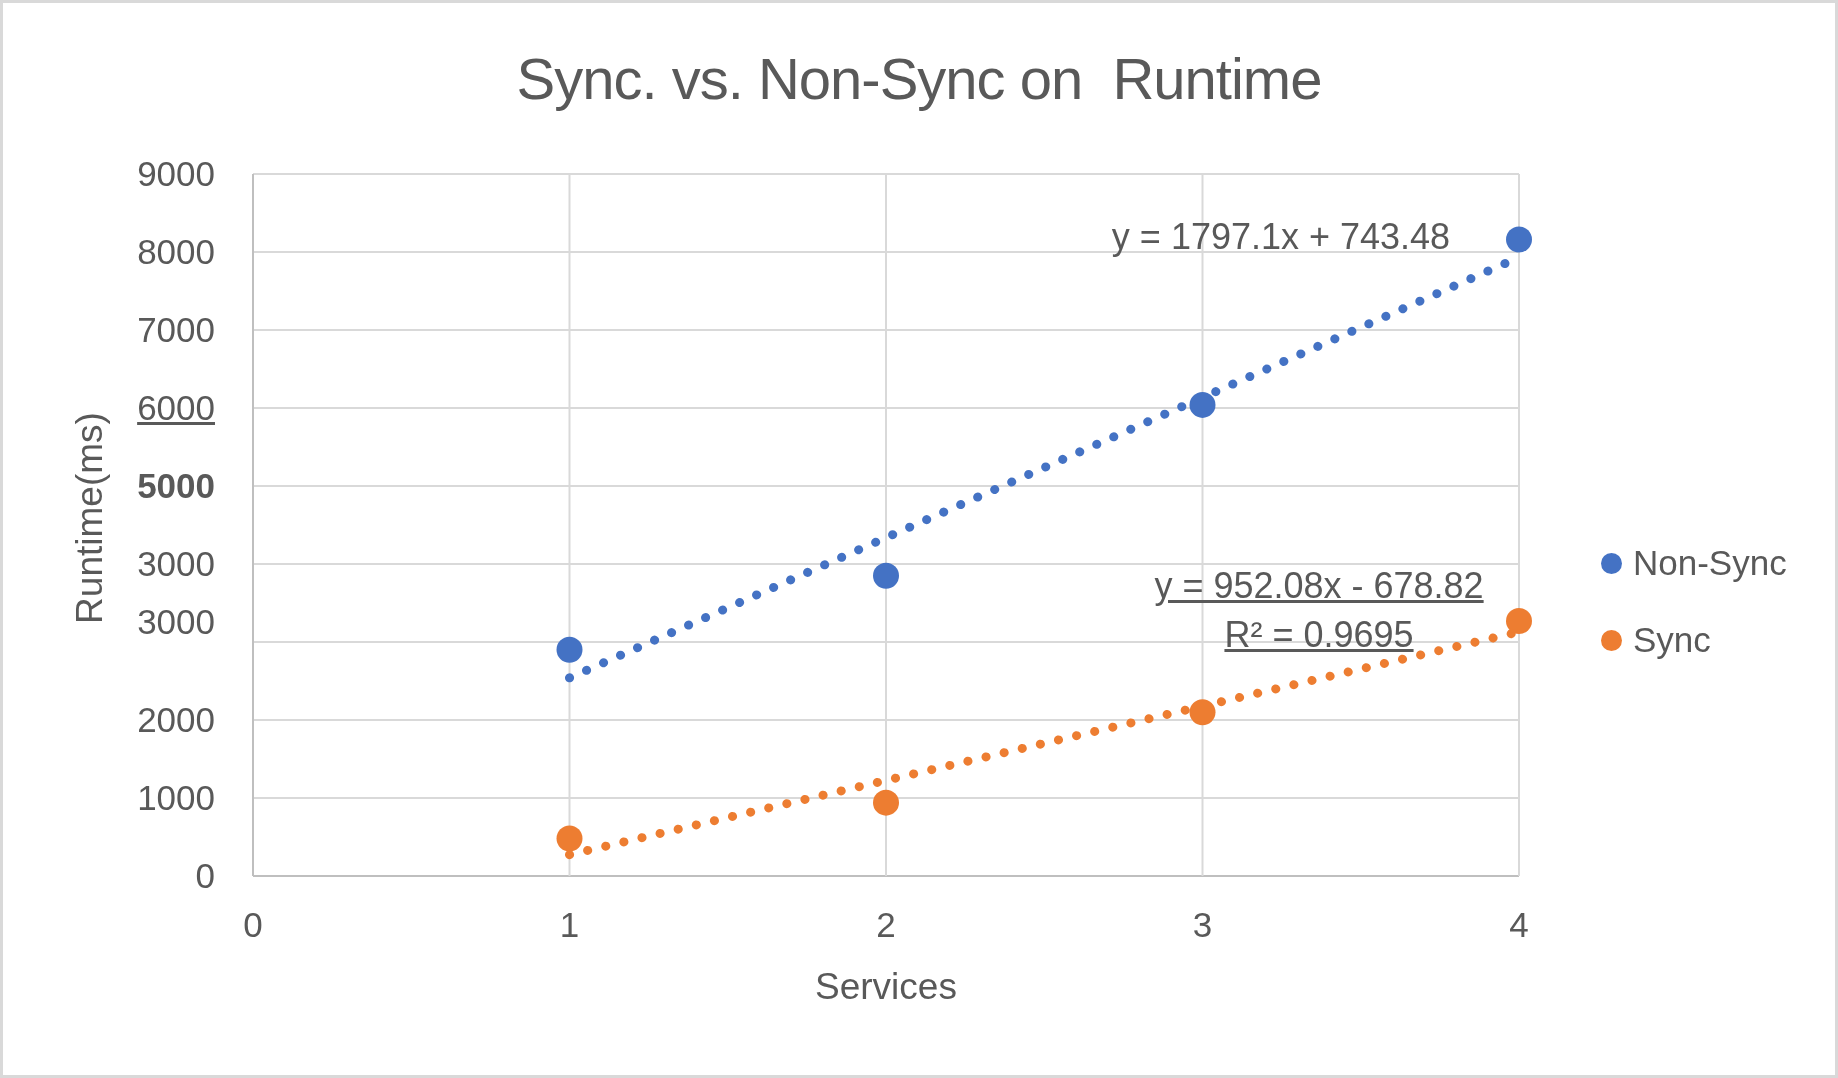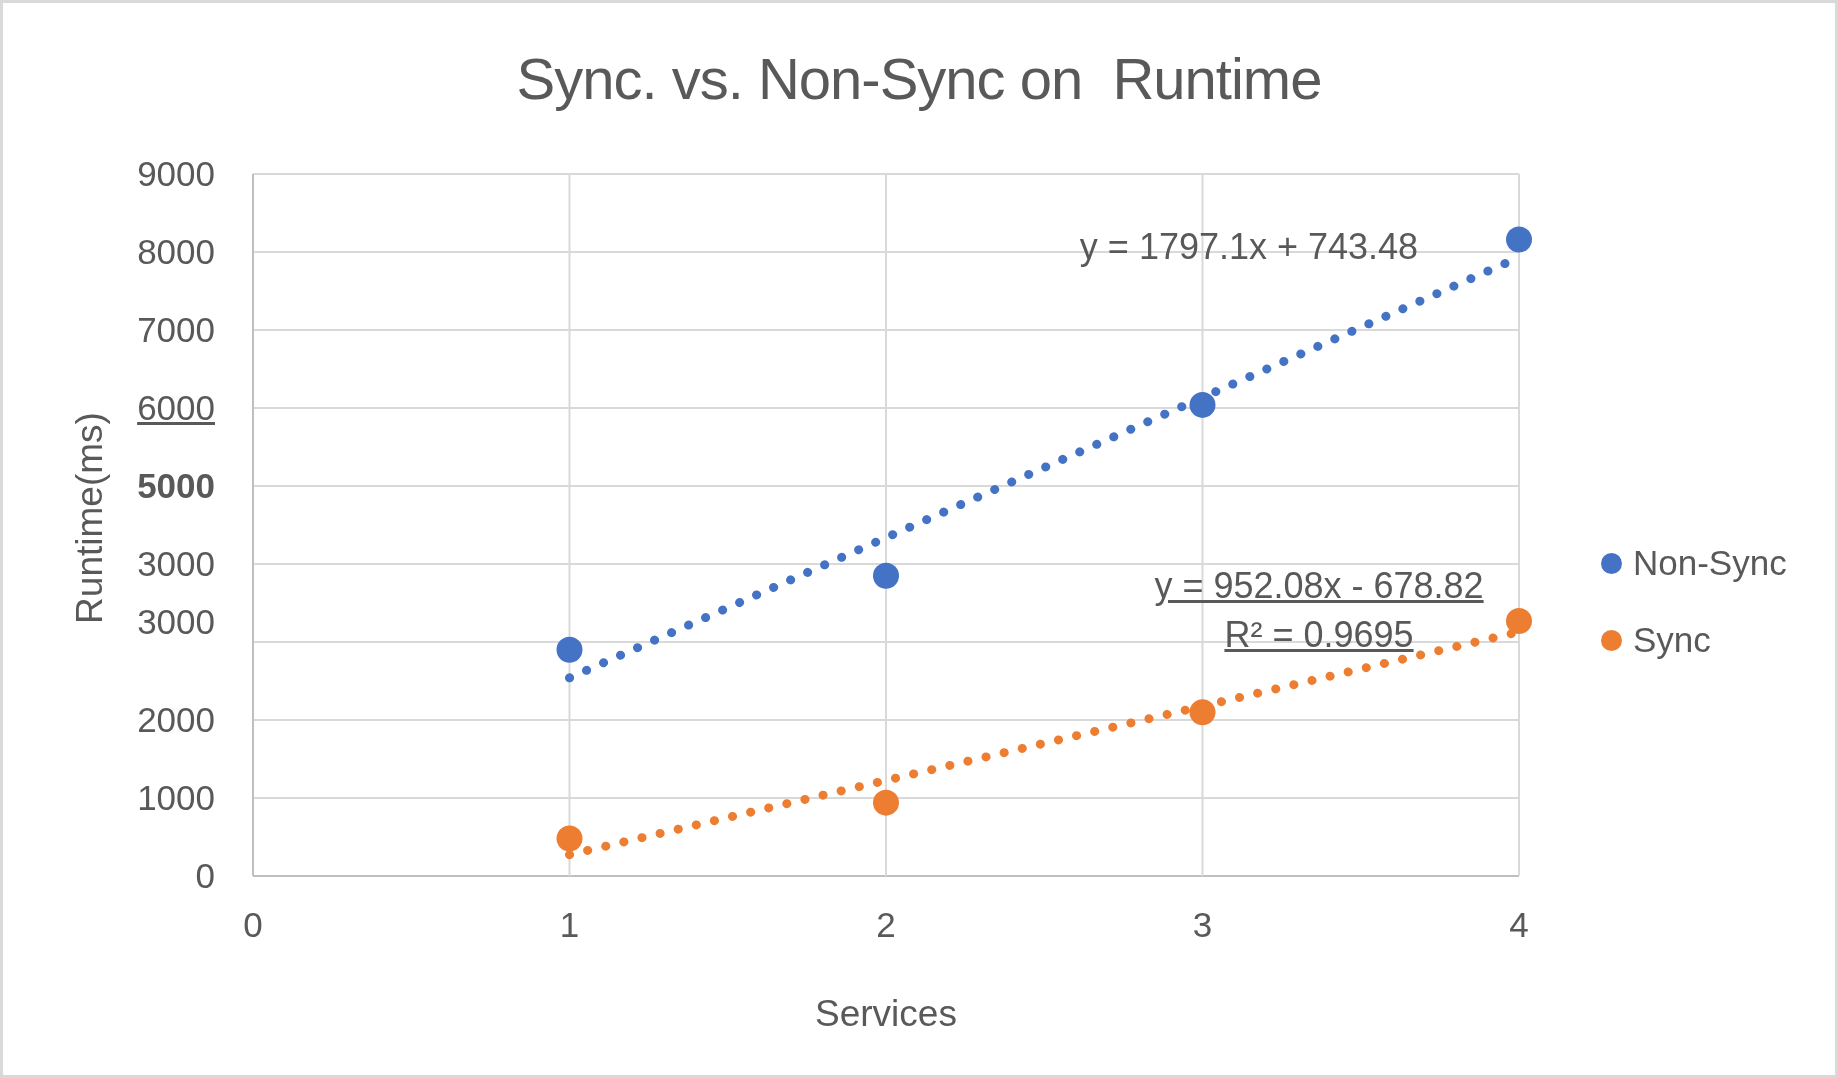--- a/index.html
+++ b/index.html
@@ -24,21 +24,21 @@
   #plot{position:absolute;left:0;top:0;}
   .tick{
     position:absolute;
     font-size:35px;line-height:42px;
     color:#595959;
   }
   .y-tick{width:150px;left:62px;text-align:right;}
   .x-tick{width:120px;text-align:center;}
   .x-axis-title{
     position:absolute;left:633px;top:960px;width:500px;
-    text-align:center;font-size:37px;line-height:48px;color:#595959;margin-top:27px;
+    text-align:center;font-size:37px;line-height:48px;color:#595959;
   }
   .y-axis-title{
     position:absolute;left:-63px;top:493px;width:300px;height:44px;
     text-align:center;font-size:37px;line-height:44px;color:#595959;
     transform:rotate(-90deg);
   }
   .legend-item{
     position:absolute;left:1598px;height:44px;
     display:flex;align-items:center;gap:11px;
     font-size:35px;color:#595959;white-space:nowrap;
@@ -46,21 +46,21 @@
   .legend-bullet{
     width:21px;height:21px;border-radius:50%;
     flex:0 0 auto;
   }
   .equation{
     position:absolute;width:500px;
     text-align:center;
     font-size:36px;line-height:49px;
     color:#595959;white-space:nowrap;
   }
-  .eq-blue{left:996px;top:209px;margin-top:10px;}
+  .eq-blue{left:1028px;top:209px;}
   .eq-orange{left:1066px;top:558px;text-decoration:underline;}
 </style>
 </head>
 <body>
 
 <div class="canvas">
 
   <div class="chart-title">Sync. vs. Non-Sync on  Runtime</div>
 
   <svg id="plot" width="1838" height="1078">

